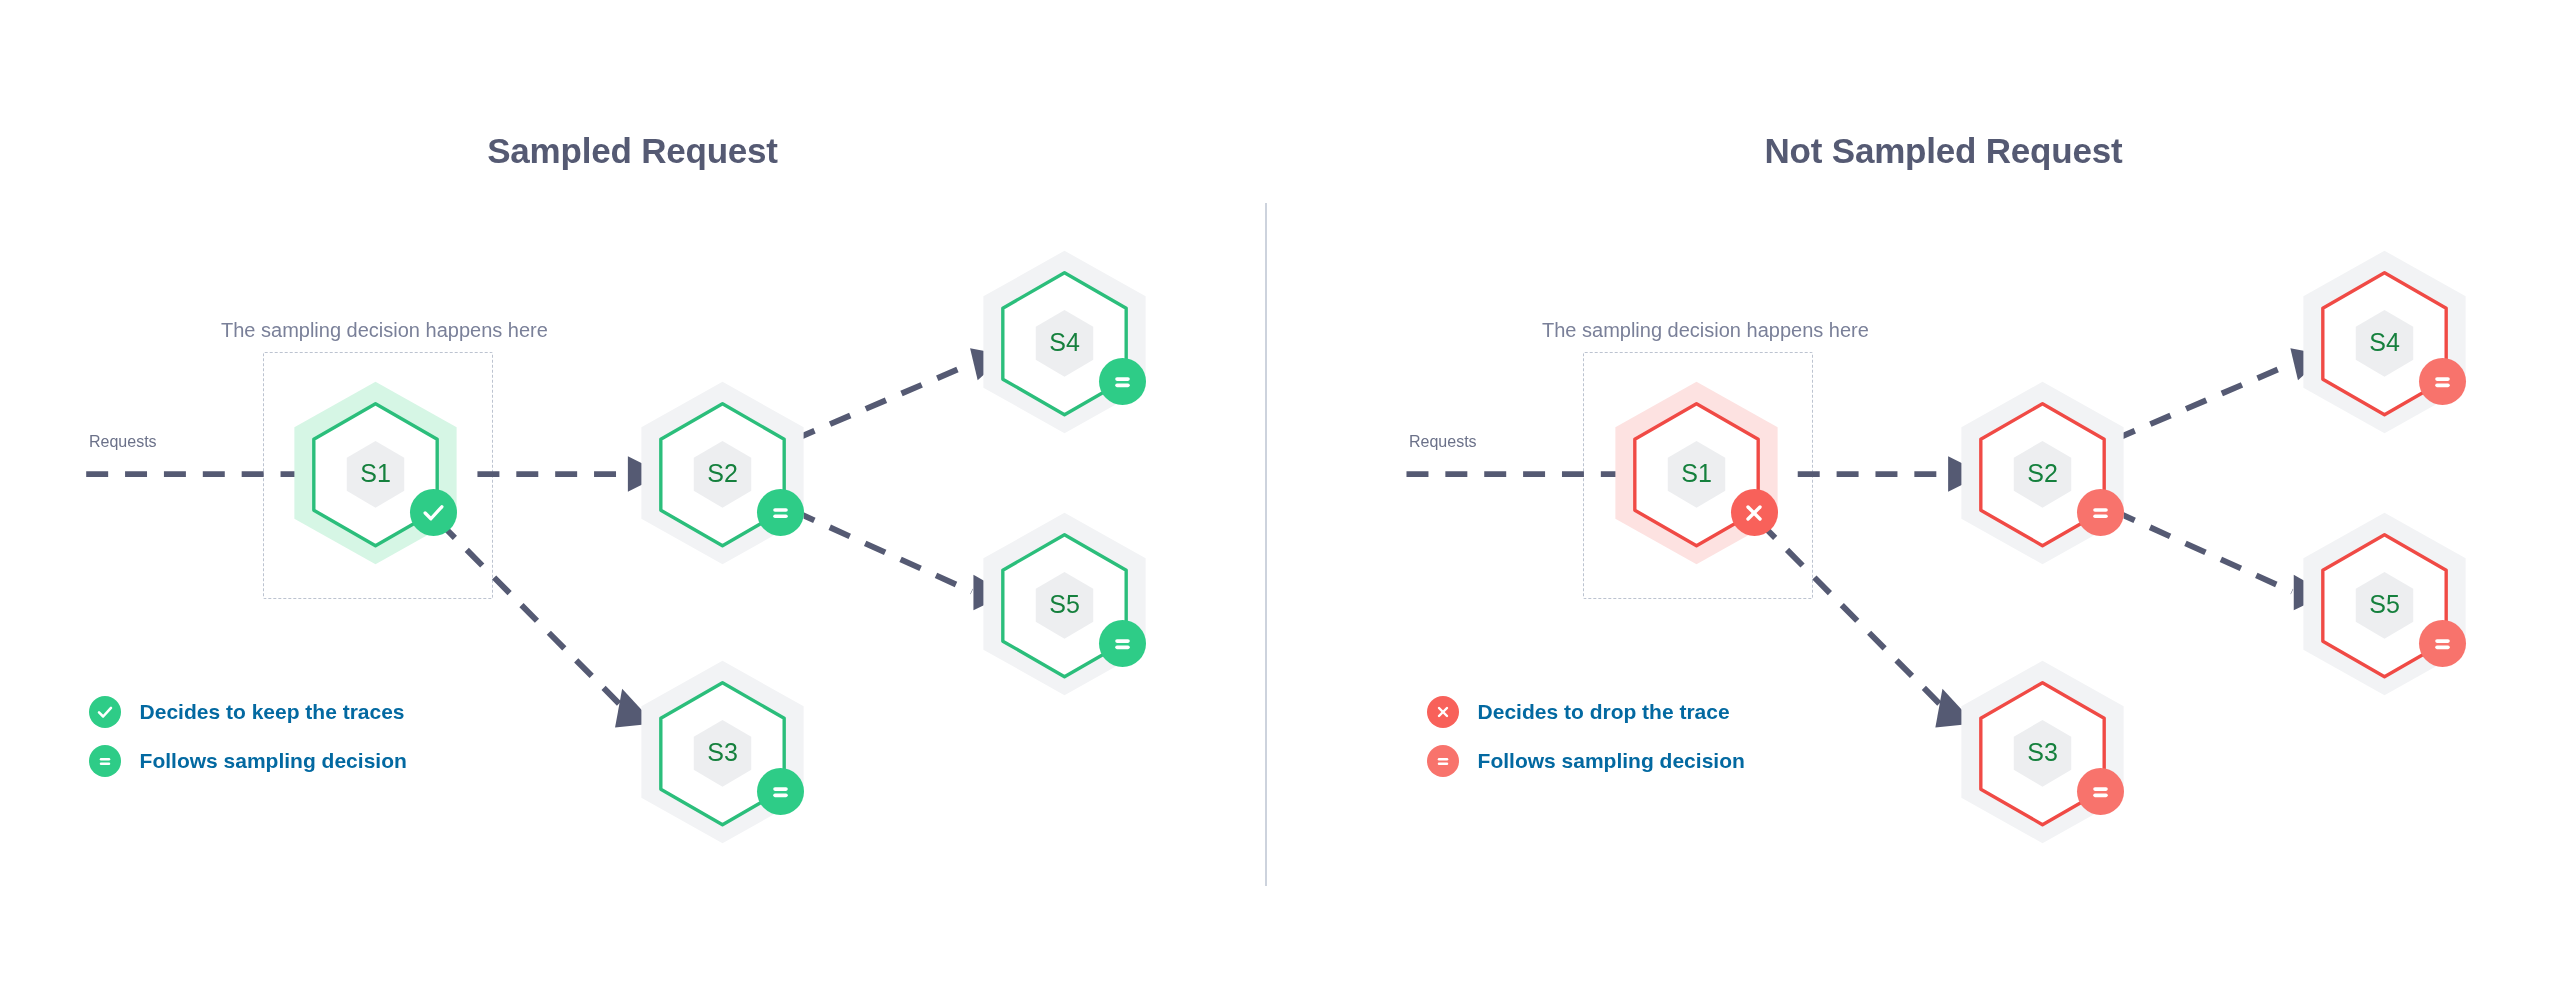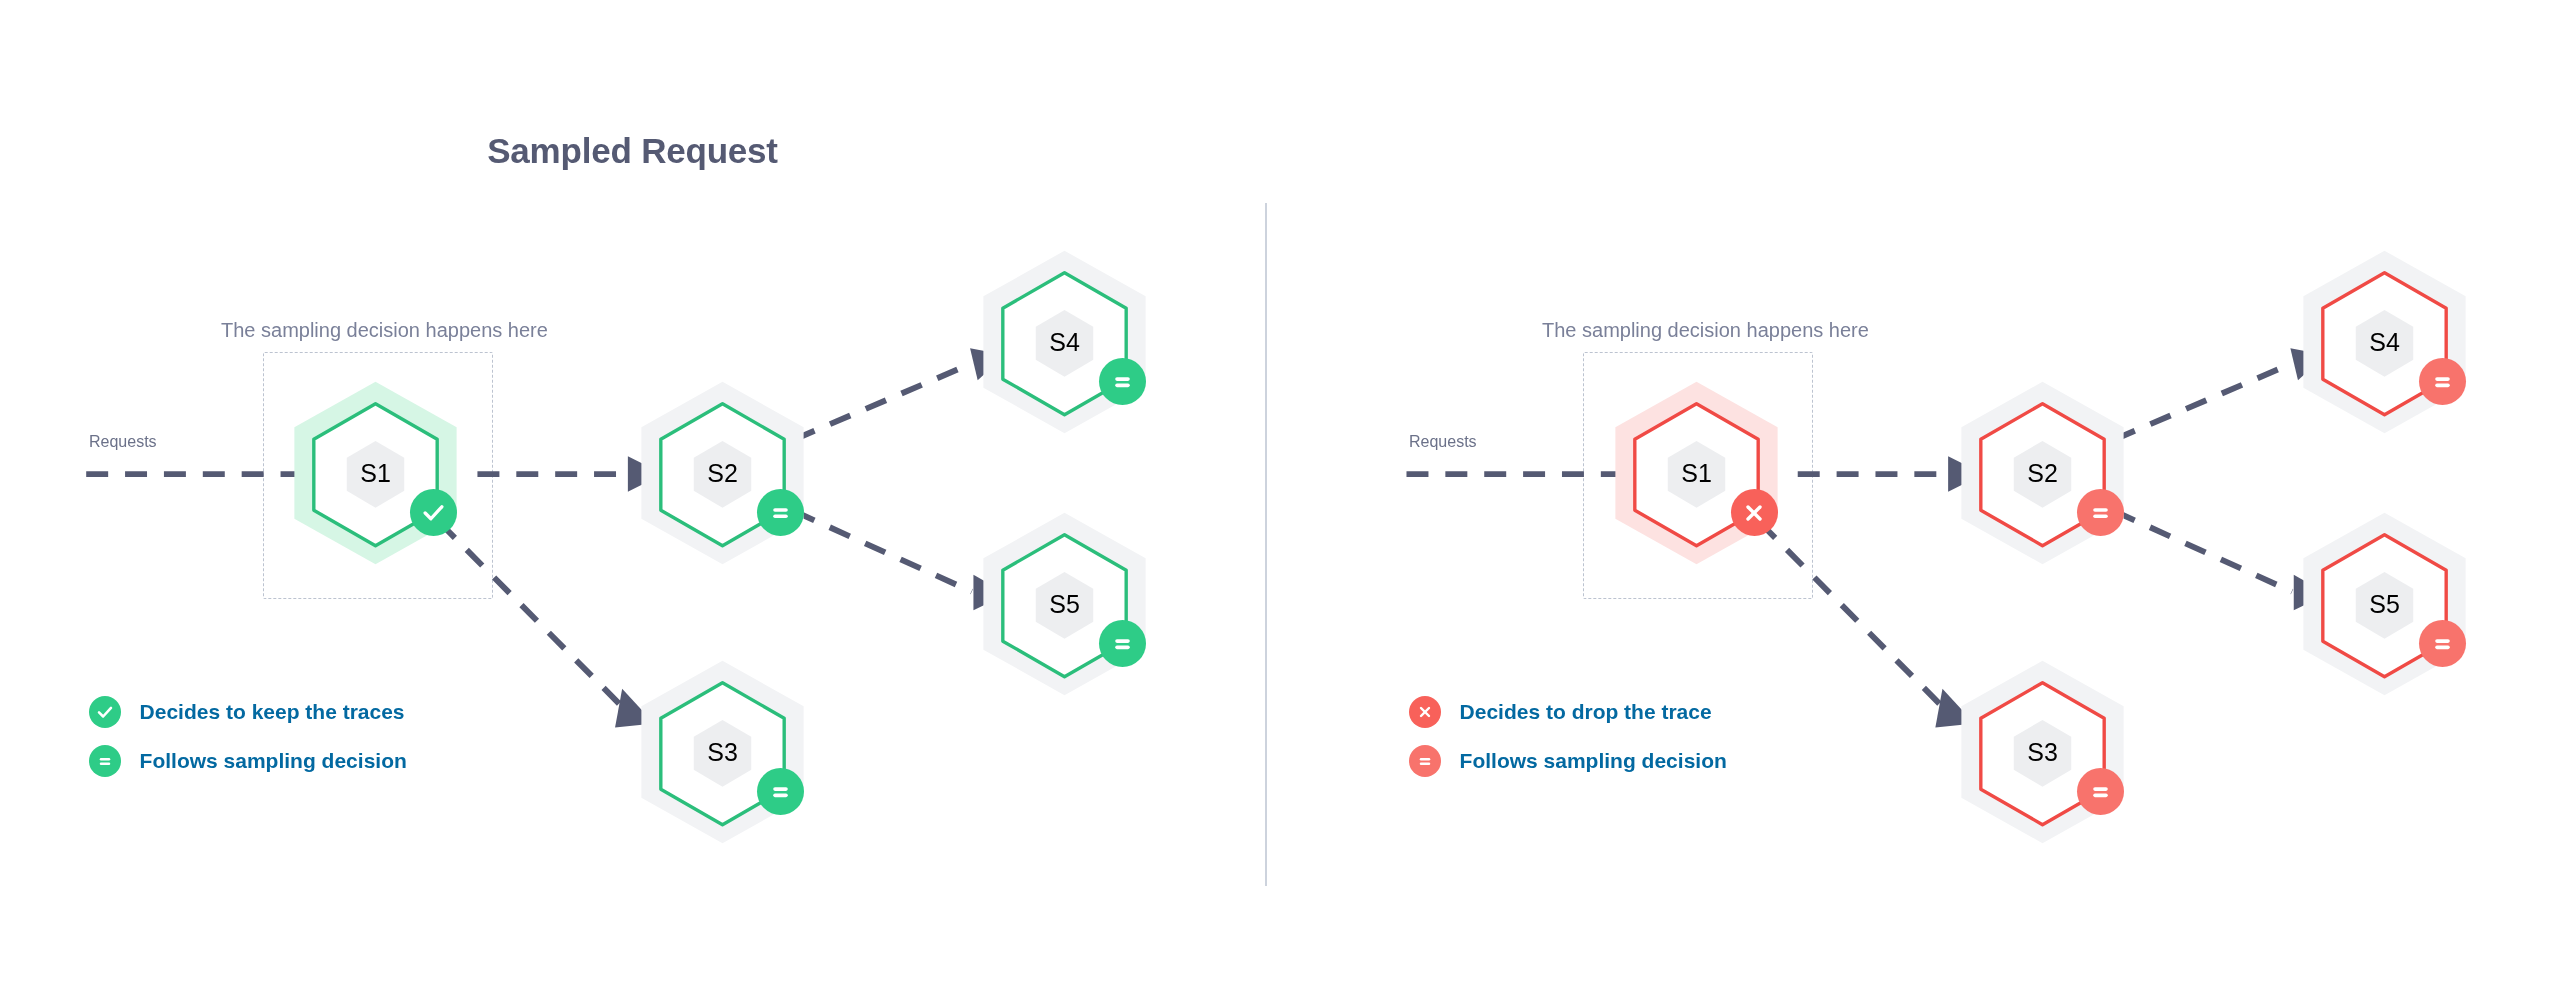--- a/index.html
+++ b/index.html
@@ -42,21 +42,21 @@
     border-radius:1.7px;
     background:transparent;
   }
 
   
   .node{position:absolute;width:169px;height:186px;}
   .node svg{position:absolute;left:0;top:0;overflow:visible;}
   .node .label{
     position:absolute;left:0;top:0;width:169px;height:186px;
     display:flex;align-items:center;justify-content:center;
-    font-size:25px;color:#000000;font-weight:normal;
+    font-size:25px;color:#15803d;font-weight:normal;
     pointer-events:none;
   }
   .badge{
     position:absolute;width:47px;height:47px;border-radius:50%;
     right:3.4px;bottom:30px;
     display:flex;align-items:center;justify-content:center;
   }
   .badge svg{position:static;}
 
   
@@ -198,20 +198,21 @@
         </div>
         <div class="legend-text">Follows sampling decision</div>
       </div>
     </div>
   </div>
 
   <div class="divider"></div>
 
   <div class="panel" id="panel-right">
 
+    <div class="title">Not Sampled Request</div>
 
     <div class="sampling-caption" style="left:231px;">The sampling decision happens here</div>
 
     <div class="dashed-box" style="left:272px;top:352px;width:228px;height:245px;"></div>
 
     <div class="requests-label" style="left:98px;">Requests</div>
 
     <svg class="arrow" style="left:0;top:0;width:1265px;height:1004px;" viewBox="0 0 1497 1188" width="1265" height="1004">
       <g stroke="#555a73" stroke-width="7" stroke-dasharray="26 20" fill="none" stroke-linecap="butt">
         <line x1="113" y1="561" x2="383" y2="561"></line>
@@ -297,21 +298,21 @@
       </svg>
       <div class="label">S5</div>
       <div class="badge" style="background:#F8736C;">
         <svg width="25" height="25" viewBox="0 0 24 24">
           <rect x="5" y="8" width="14" height="3.4" rx="1.7" fill="#ffffff"></rect>
           <rect x="5" y="14" width="14" height="3.4" rx="1.7" fill="#ffffff"></rect>
         </svg>
       </div>
     </div>
 
-    <div class="legend" style="left:98px;top:696px;">
+    <div class="legend" style="left:116px;top:696px;">
       <div class="legend-row">
         <div class="legend-dot" style="background:#F8615A;">
           <svg width="16" height="16" viewBox="0 0 24 24" fill="none" stroke="#ffffff" stroke-width="3.6" stroke-linecap="round">
             <line x1="6" y1="6" x2="18" y2="18"></line>
             <line x1="18" y1="6" x2="6" y2="18"></line>
           </svg>
         </div>
         <div class="legend-text">Decides to drop the trace</div>
       </div>
       <div class="legend-row">

